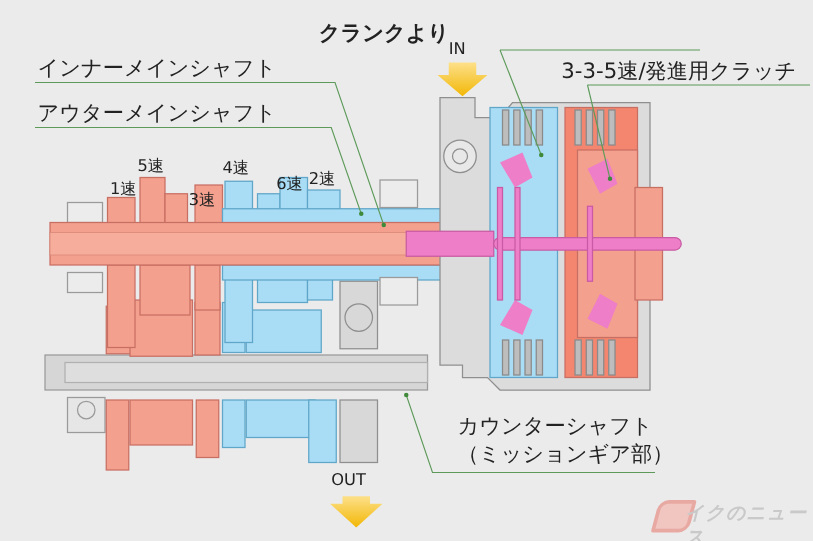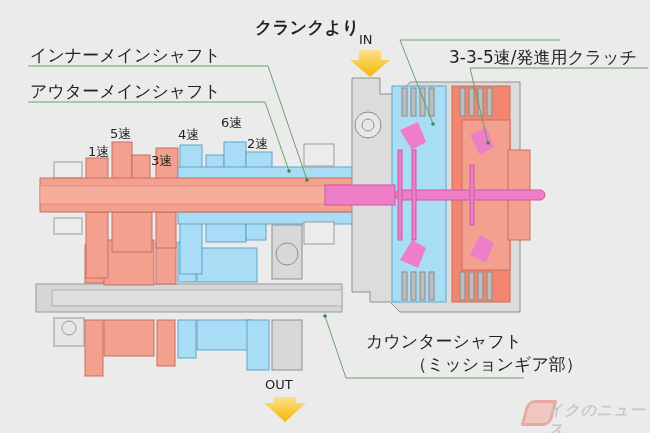--- a/index.html
+++ b/index.html
@@ -163,22 +163,22 @@
   <span class="lbl big" style="left:30px;top:47px;">インナーメインシャフト</span>
   <span class="lbl big" style="left:30px;top:83px;">アウターメインシャフト</span>
   <span class="lbl big" style="left:255px;top:19px;font-weight:bold;">クランクより</span>
   <span class="lbl io" style="left:359px;top:33px;">IN</span>
   <span class="lbl big" style="left:449px;top:49px;">3-3-5速/発進用クラッチ</span>
 
   <span class="lbl gear" style="left:88px;top:145px;">1速</span>
   <span class="lbl gear" style="left:110px;top:127px;">5速</span>
   <span class="lbl gear" style="left:151px;top:130px;margin-top:24px;">3速</span>
   <span class="lbl gear" style="left:178px;top:128px;">4速</span>
-  <span class="lbl gear" style="left:221px;top:116px;text-align:center;">6速</span>
+  <span class="lbl gear" style="left:221px;top:141px;text-align:center;">6速</span>
   <span class="lbl gear" style="left:247px;top:137px;">2速</span>
 
   <span class="lbl big" style="left:366px;top:333px;">カウンターシャフト</span>
-  <span class="lbl big" style="left:366px;top:356px;margin-left:44px;">（ミッションギア部）</span>
+  <span class="lbl big" style="left:366px;top:356px;">（ミッションギア部）</span>
   <span class="lbl io" style="left:265px;top:378px;">OUT</span>
 
   <div class="wm-badge"></div>
   <span class="watermark">イクのニュース</span>
 </div>
 
 </body></html>

